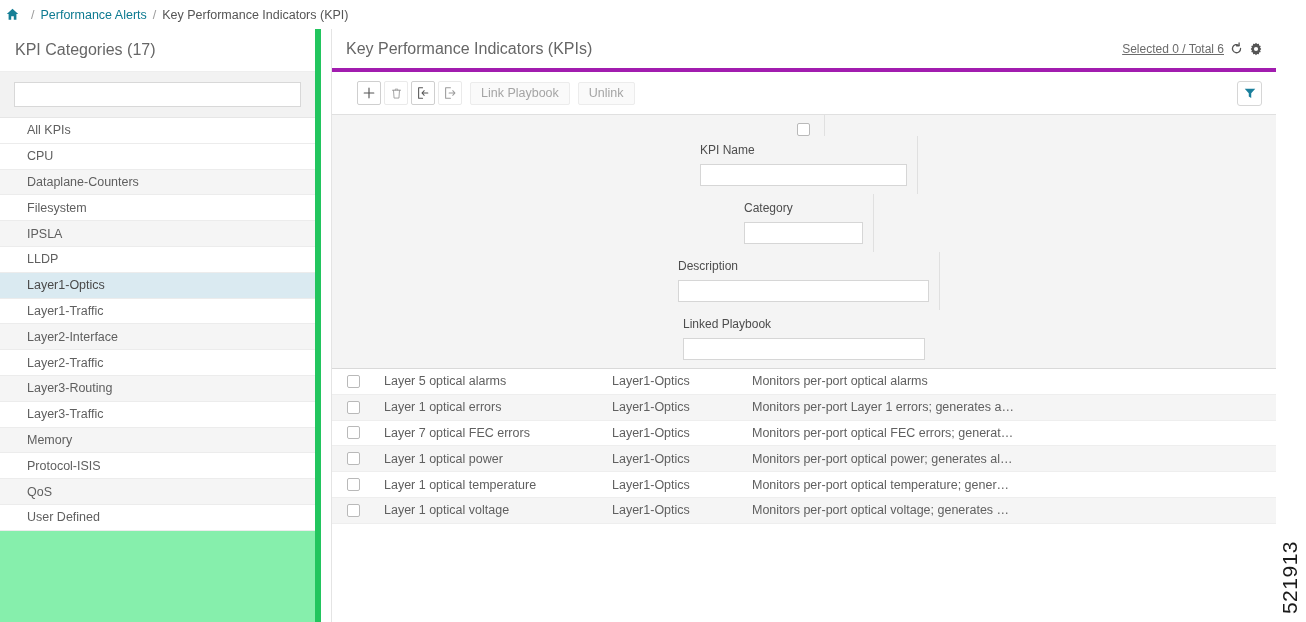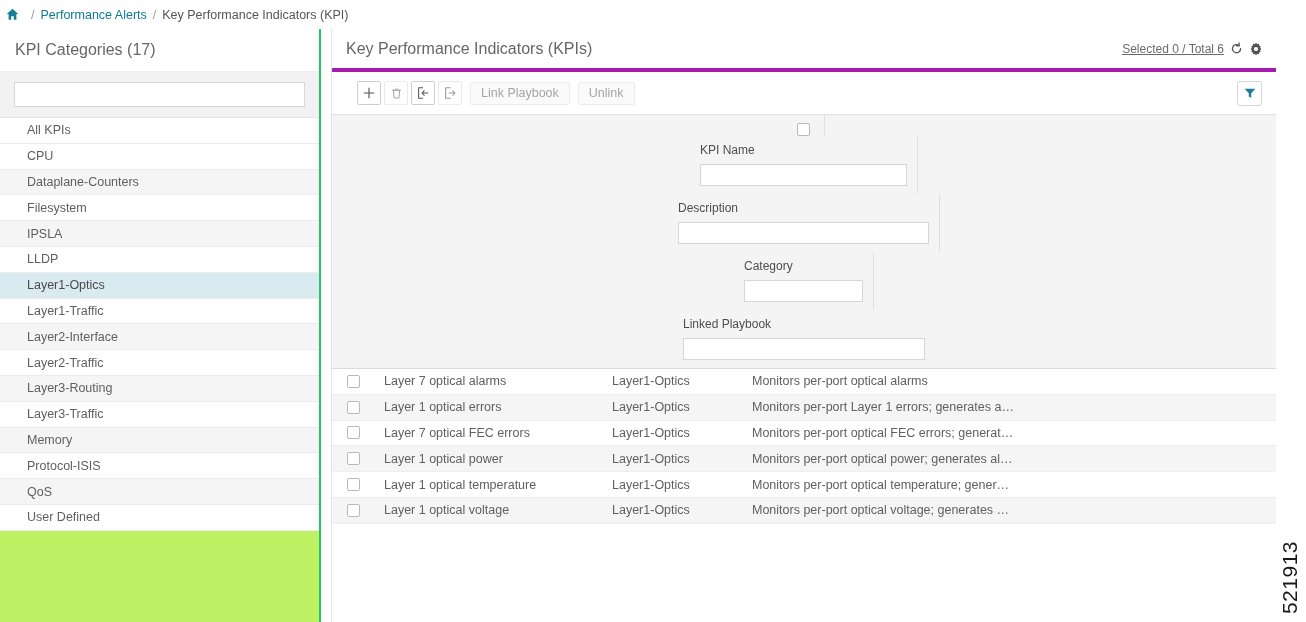--- a/index.html
+++ b/index.html
@@ -22,22 +22,22 @@
   }
   .home-icon { display: inline-flex; align-items: center; margin-right: 6px; }
   .crumb-sep { color: #9b9b9b; margin: 0 6px; }
   .crumb-link { color: #0d7a91; }
   .crumb-current { color: #555555; }
 
   
   .left-panel {
     position: absolute; left: 0; top: 29px;
     width: 321px; height: 593px;
-    background: #bef264;
-    border-right: 2px solid #22c55e;
+    background: #86efac;
+    border-right: 6px solid #22c55e;
   }
   .left-header {
     height: 43px; background: #ffffff;
     display: flex; align-items: center;
     padding-left: 15px;
     font-size: 16px; color: #666666;
     border-bottom: 1px solid #eeeeee;
   }
   .search-wrap {
     height: 45px; background: #f2f2f2;
@@ -308,40 +308,40 @@
     <div class="table">
       <div class="thead">
         <div class="tr">
           <div class="col-chk">
             <span class="chk"></span>
           </div>
           <div class="th col-name">
             <span class="th-label">KPI Name</span>
             <input class="th-filter" type="text" value="" style="">
           </div>
+          <div class="th col-cat">
+            <span class="th-label">Category</span>
+            <input class="th-filter" type="text" value="" style="">
+          </div>
           <div class="th col-desc">
             <span class="th-label">Description</span>
             <input class="th-filter" type="text" value="" style="">
           </div>
-          <div class="th col-cat">
-            <span class="th-label">Category</span>
-            <input class="th-filter" type="text" value="" style="">
-          </div>
           <div class="th col-pb">
             <span class="th-label">Linked Playbook</span>
             <input class="th-filter" type="text" value="" style="">
           </div>
         </div>
       </div>
       <div id="tbody">
           <div class="tbody-row">
             <div class="td td-chk">
               <span class="chk"></span>
             </div>
-            <div class="td col-name">Layer 7 optical alarms</div>
+            <div class="td col-name">Layer 5 optical alarms</div>
             <div class="td col-cat">Layer1-Optics</div>
             <div class="td col-desc">Monitors per-port optical alarms</div>
             <div class="td col-pb"></div>
           </div>
           <div class="tbody-row alt">
             <div class="td td-chk">
               <span class="chk"></span>
             </div>
             <div class="td col-name">Layer 1 optical errors</div>
             <div class="td col-cat">Layer1-Optics</div>

